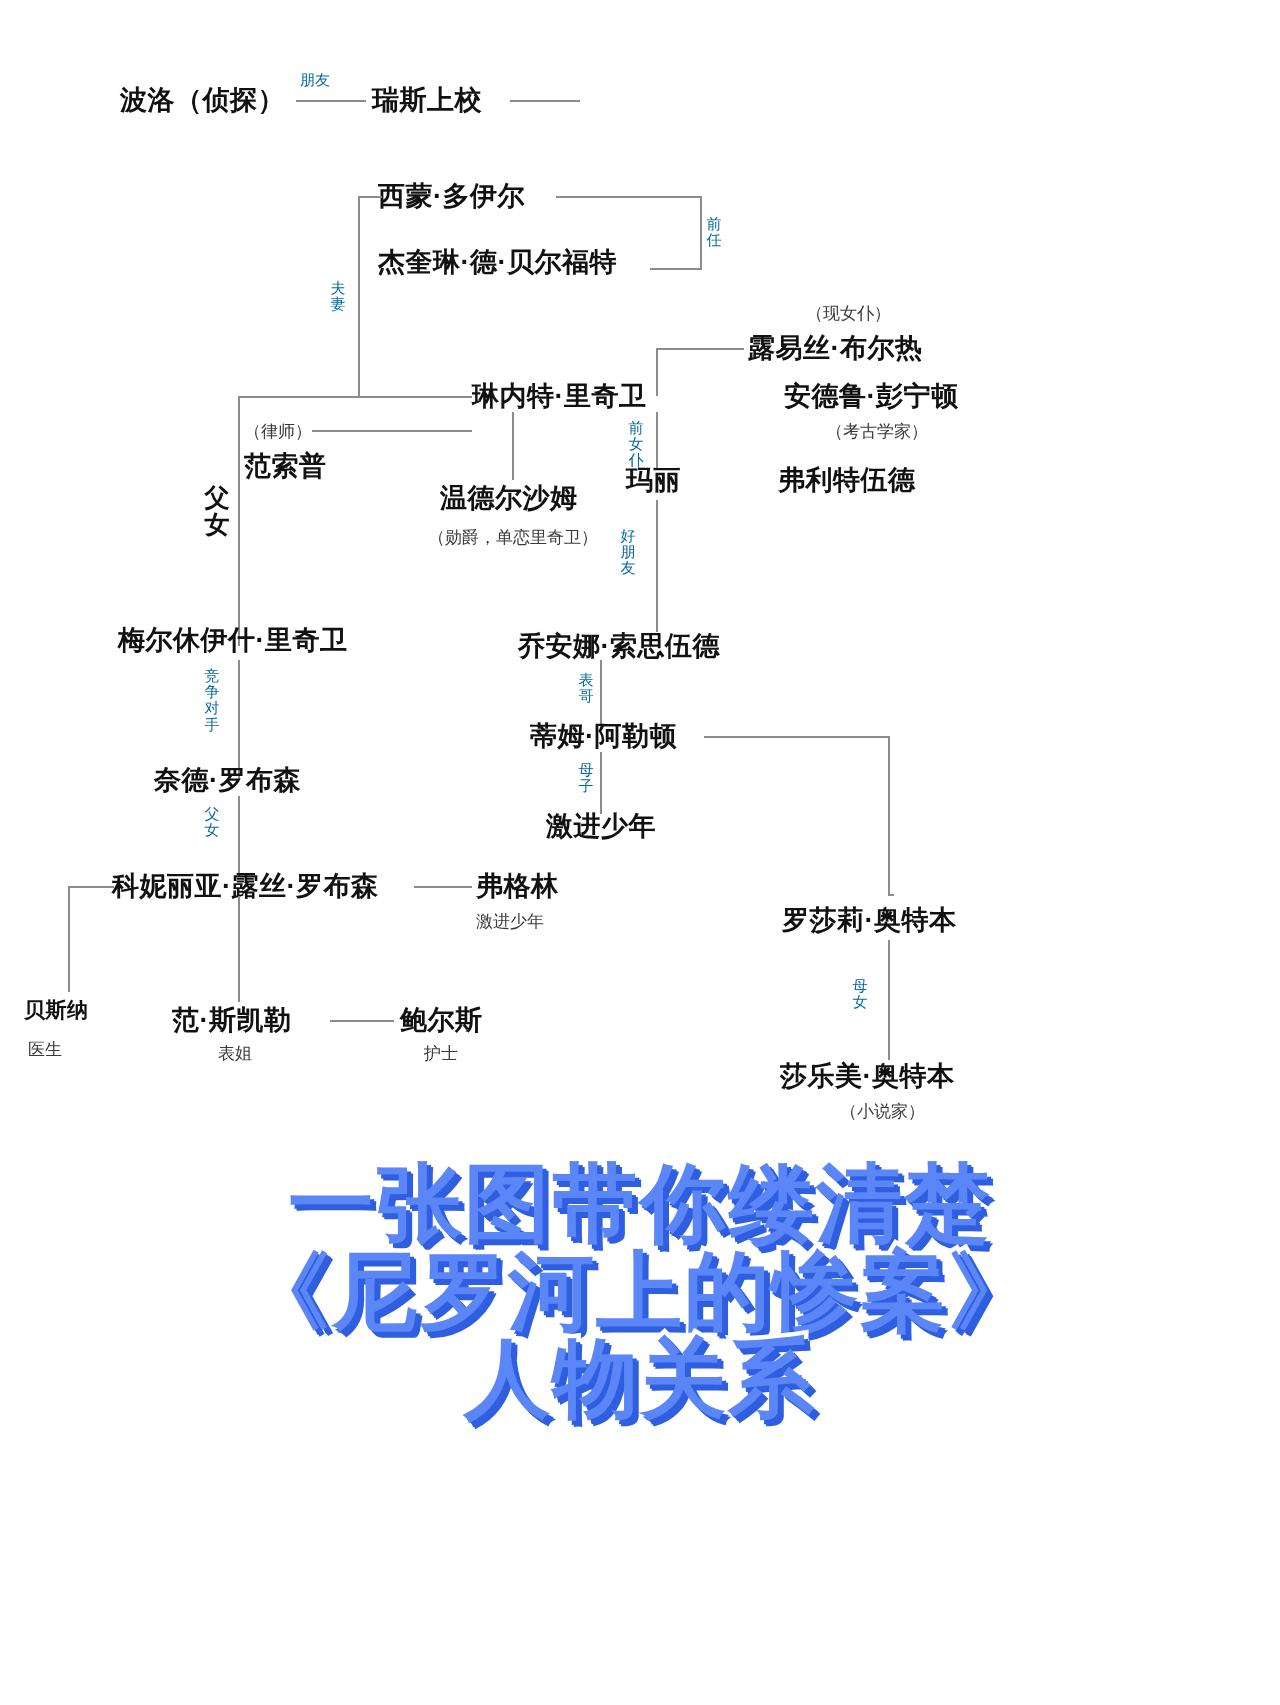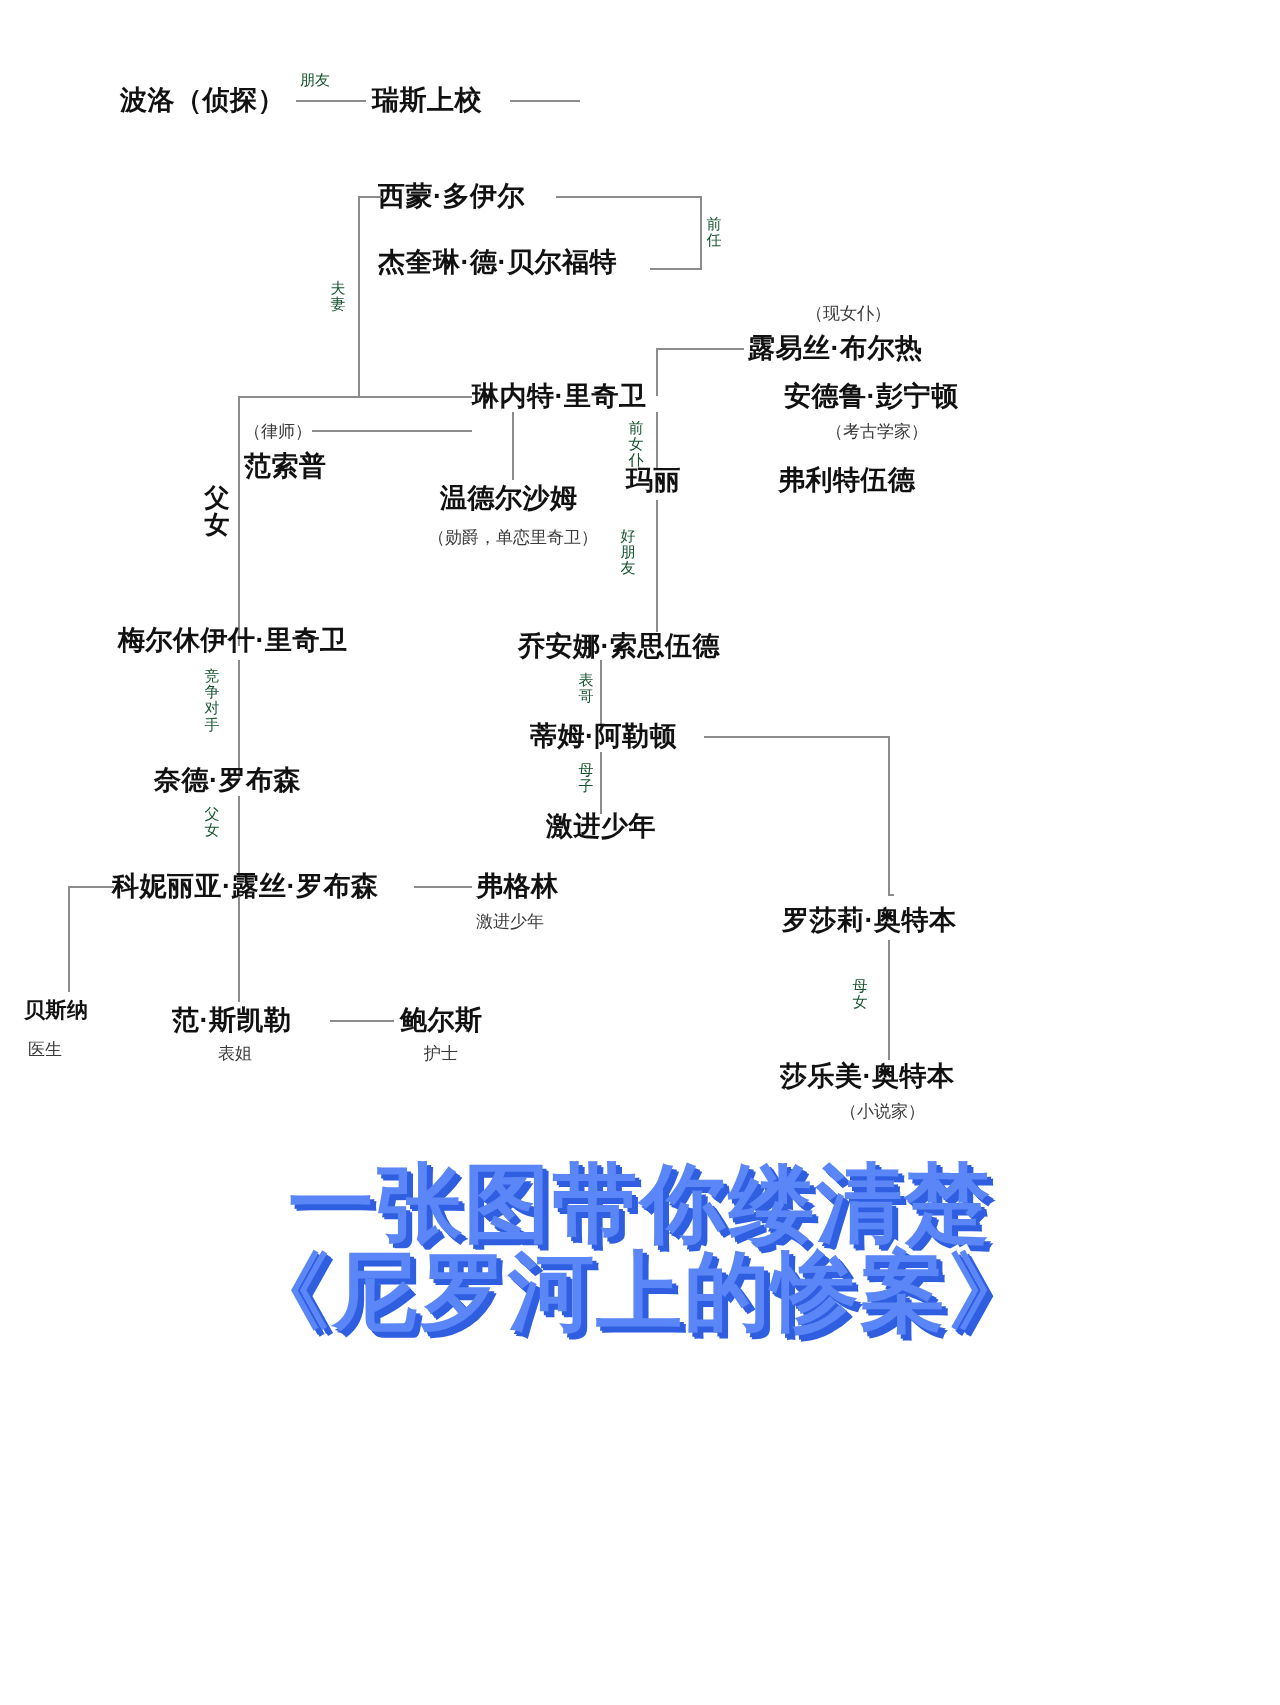--- a/index.html
+++ b/index.html
@@ -34,21 +34,21 @@
     white-space: nowrap;
     font-size: 17px;
     font-weight: normal;
     color: #3a3a3a;
   }
   .rel {
     position: absolute;
     white-space: nowrap;
     font-size: 15px;
     font-weight: normal;
-    color: #14532d;
+    color: #0369a1;
     line-height: 1.05;
   }
   .rel.vert {
     white-space: normal;
     width: 16px;
     text-align: center;
     line-height: 1.08;
   }
   .line {
     position: absolute;
@@ -192,15 +192,16 @@
   <div class="sub" style="left:218px; top:1042px;">表姐</div>
 
   <div class="line hline" style="left:330px; top:1020px; width:64px;"></div>
   <div class="node" style="left:400px; top:1002px;">鲍尔斯</div>
   <div class="sub" style="left:424px; top:1042px;">护士</div>
 
   <div id="title-shadow-text"></div>
   <div id="title-block">
     <div class="title-line" id="title-1">一张图带你缕清楚</div>
     <div class="title-line" id="title-2">《尼罗河上的惨案》</div>
+    <div class="title-line" id="title-3">人物关系</div>
   </div>
 
 </div>
 
 </body></html>

